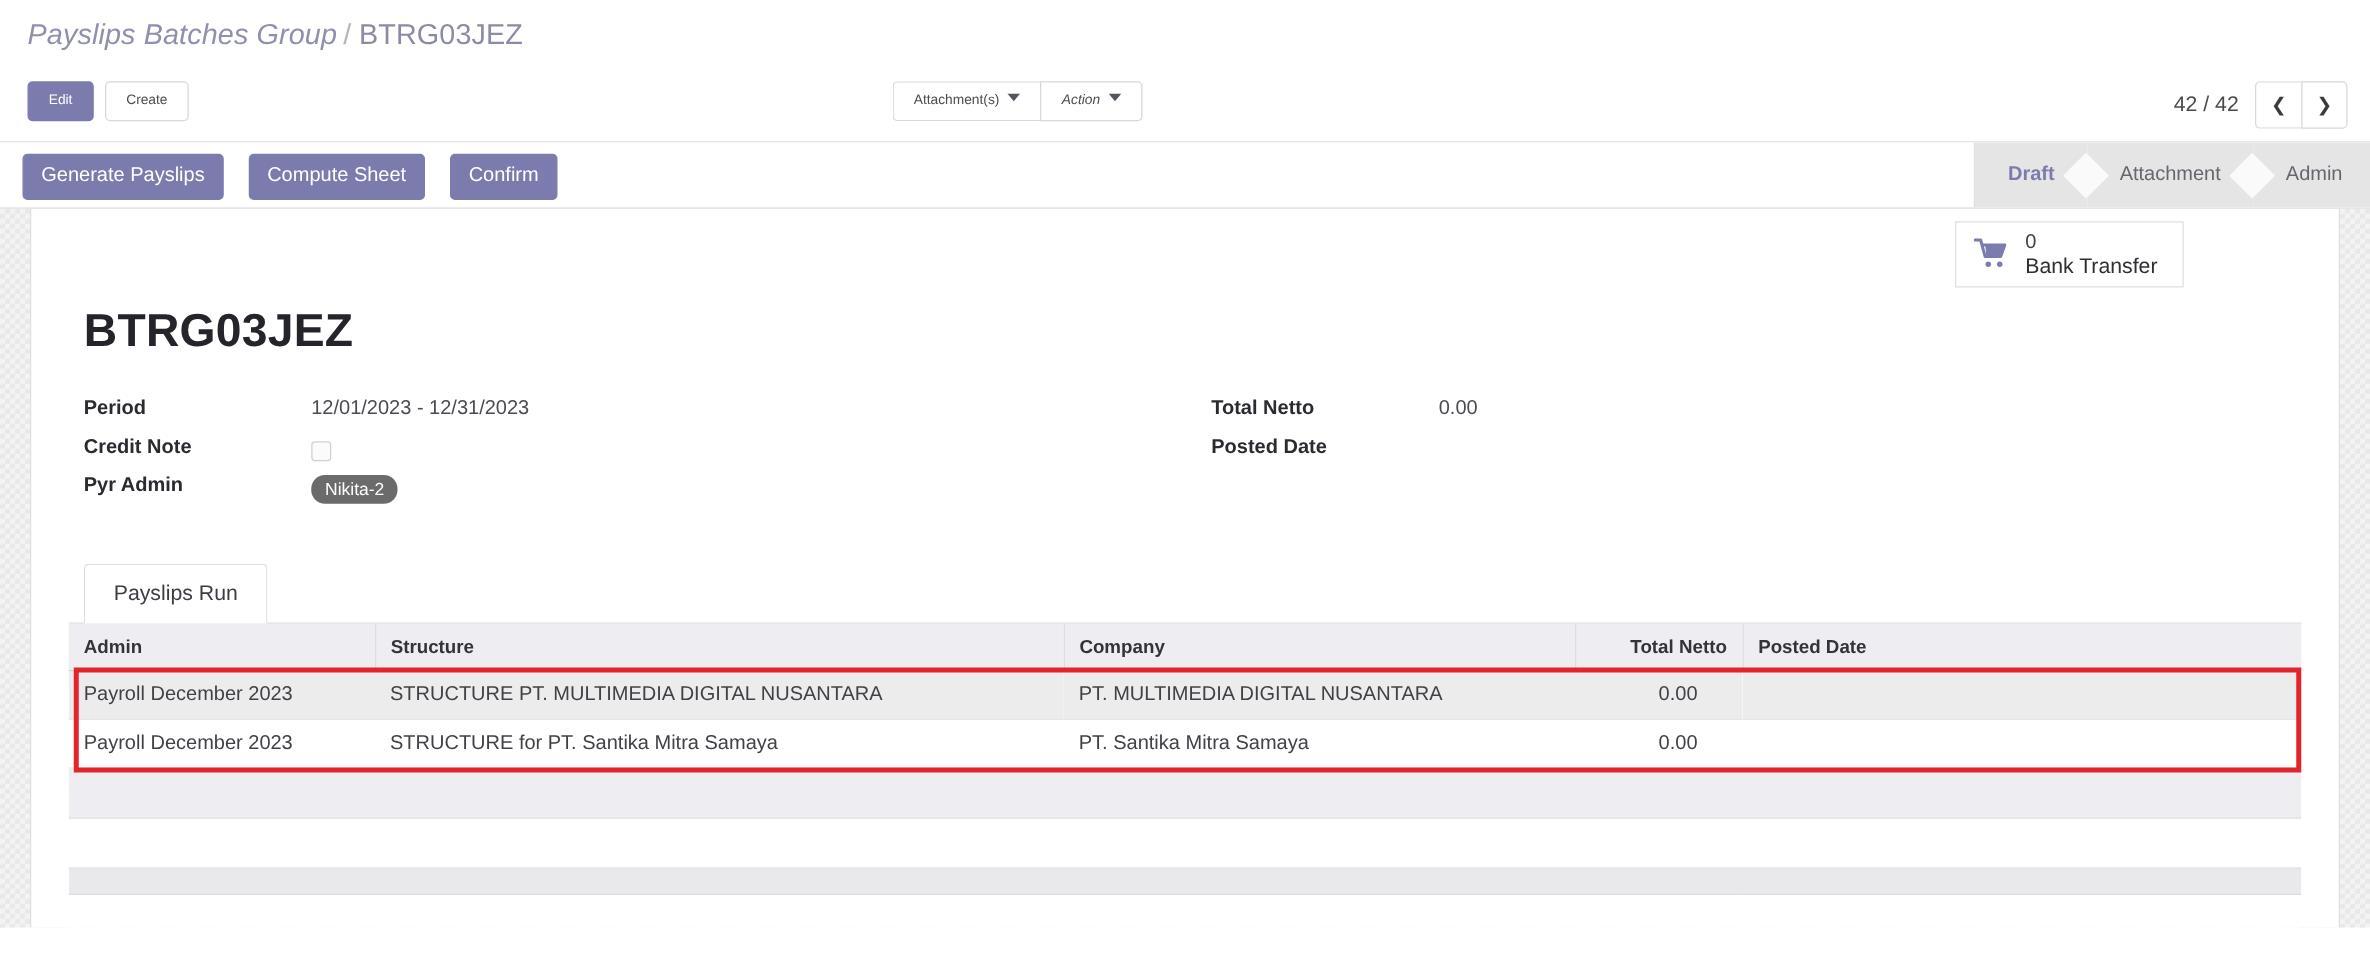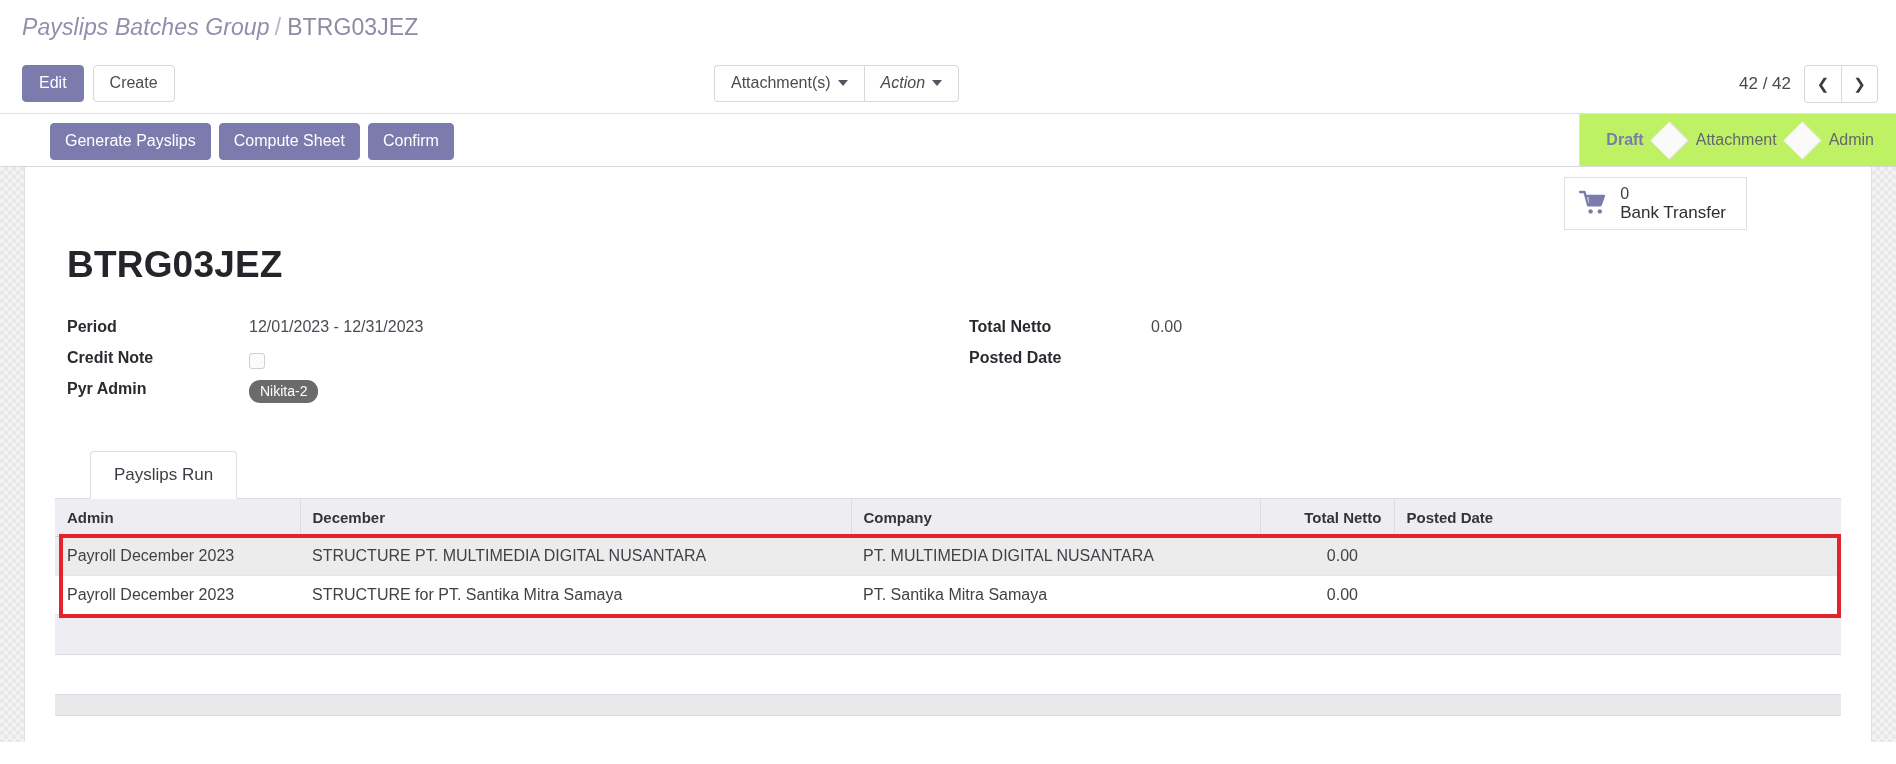--- a/index.html
+++ b/index.html
@@ -36,21 +36,21 @@
     background: #ffffff;
     border-bottom: 1px solid #dfdfe4;
     padding-left: 22px;
   }
   .cp-left { position: absolute; left: 22px; top: 7px; display: flex; gap: 9px; }
   .cp-mid  { position: absolute; left: 714px; top: 7px; display: flex; }
   .cp-right{ position: absolute; right: 18px; top: 7px; display: flex; align-items: center; gap: 13px; }
 
   .btn {
     font-family: "Liberation Sans", sans-serif;
-    font-size: 16px;
+    font-size: 11px;
     line-height: 1;
     padding: 9px 16px 10px;
     border-radius: 4px;
     border: 1px solid #d7d7dc;
     background: #ffffff;
     color: #4c4c4c;
     cursor: pointer;
     white-space: nowrap;
   }
   .btn-primary {
@@ -83,37 +83,37 @@
   .pager-btn:last-of-type  { border-radius: 0 4px 4px 0; }
   .chev { font-family: "DejaVu Sans", sans-serif; font-size: 15px; font-weight: bold; }
 
   
   .action-bar {
     position: relative;
     height: 53px;
     background: #ffffff;
     border-bottom: 1px solid #d8d8dd;
   }
-  .ab-left { position: absolute; left: 18px; top: 9px; display: flex; gap: 8px; margin-left: 32px; }
+  .ab-left { position: absolute; left: 18px; top: 9px; display: flex; gap: 20px; }
   .ab-left .btn { font-size: 16px; padding: 9px 14px 10px; }
 
   .statusbar {
     position: absolute; right: 0; top: 0;
     height: 52px;
     display: flex; align-items: stretch;
     border-left: 1px solid #e0e0e4;
     background: #fafafa;
   }
   .status-step {
     position: relative;
     display: flex; align-items: center;
     padding: 0 26px 0 26px;
     font-size: 16px;
     color: #66666e;
-    background: #bef264;
+    background: #e5e5e5;
     cursor: pointer;
     white-space: nowrap;
   }
   .status-step.active { color: #7c7bad; font-weight: bold; }
   .status-step:not(:last-child)::after {
     content: "";
     position: absolute;
     right: -13px; top: 50%;
     width: 26px; height: 26px;
     margin-top: -13px;
@@ -214,21 +214,20 @@
   .nb-tabs { display: flex; border-bottom: 1px solid #dddde1; padding-left: 12px; }
   .nb-tab {
     font-size: 17px;
     color: #4e4e56;
     padding: 13px 23px 13px;
     border: 1px solid transparent;
     border-radius: 4px 4px 0 0;
     margin-bottom: -1px;
     cursor: pointer;
     white-space: nowrap;
-    margin-left: 23px;
   }
   .nb-tab.active {
     background: #ffffff;
     border-color: #dddde1;
     border-bottom-color: #ffffff;
     color: #3c3c44;
   }
 
   
   .list-wrap { position: relative; margin-top: 0; }
@@ -379,21 +378,21 @@
           <colgroup>
             <col style="width:245px">
               <col style="width:551px">
               <col style="width:409px">
             <col style="width:134px">
               <col>
           </colgroup>
           <thead>
             <tr>
               <th>Admin</th>
-              <th>December</th>
+              <th>Structure</th>
               <th>Company</th>
               <th class="num">Total Netto</th>
               <th>Posted Date</th>
             </tr>
           </thead>
           <tbody>
             <tr class="row-sel">
               <td>Payroll December 2023</td>
               <td>STRUCTURE PT. MULTIMEDIA DIGITAL NUSANTARA</td>
               <td>PT. MULTIMEDIA DIGITAL NUSANTARA</td>

